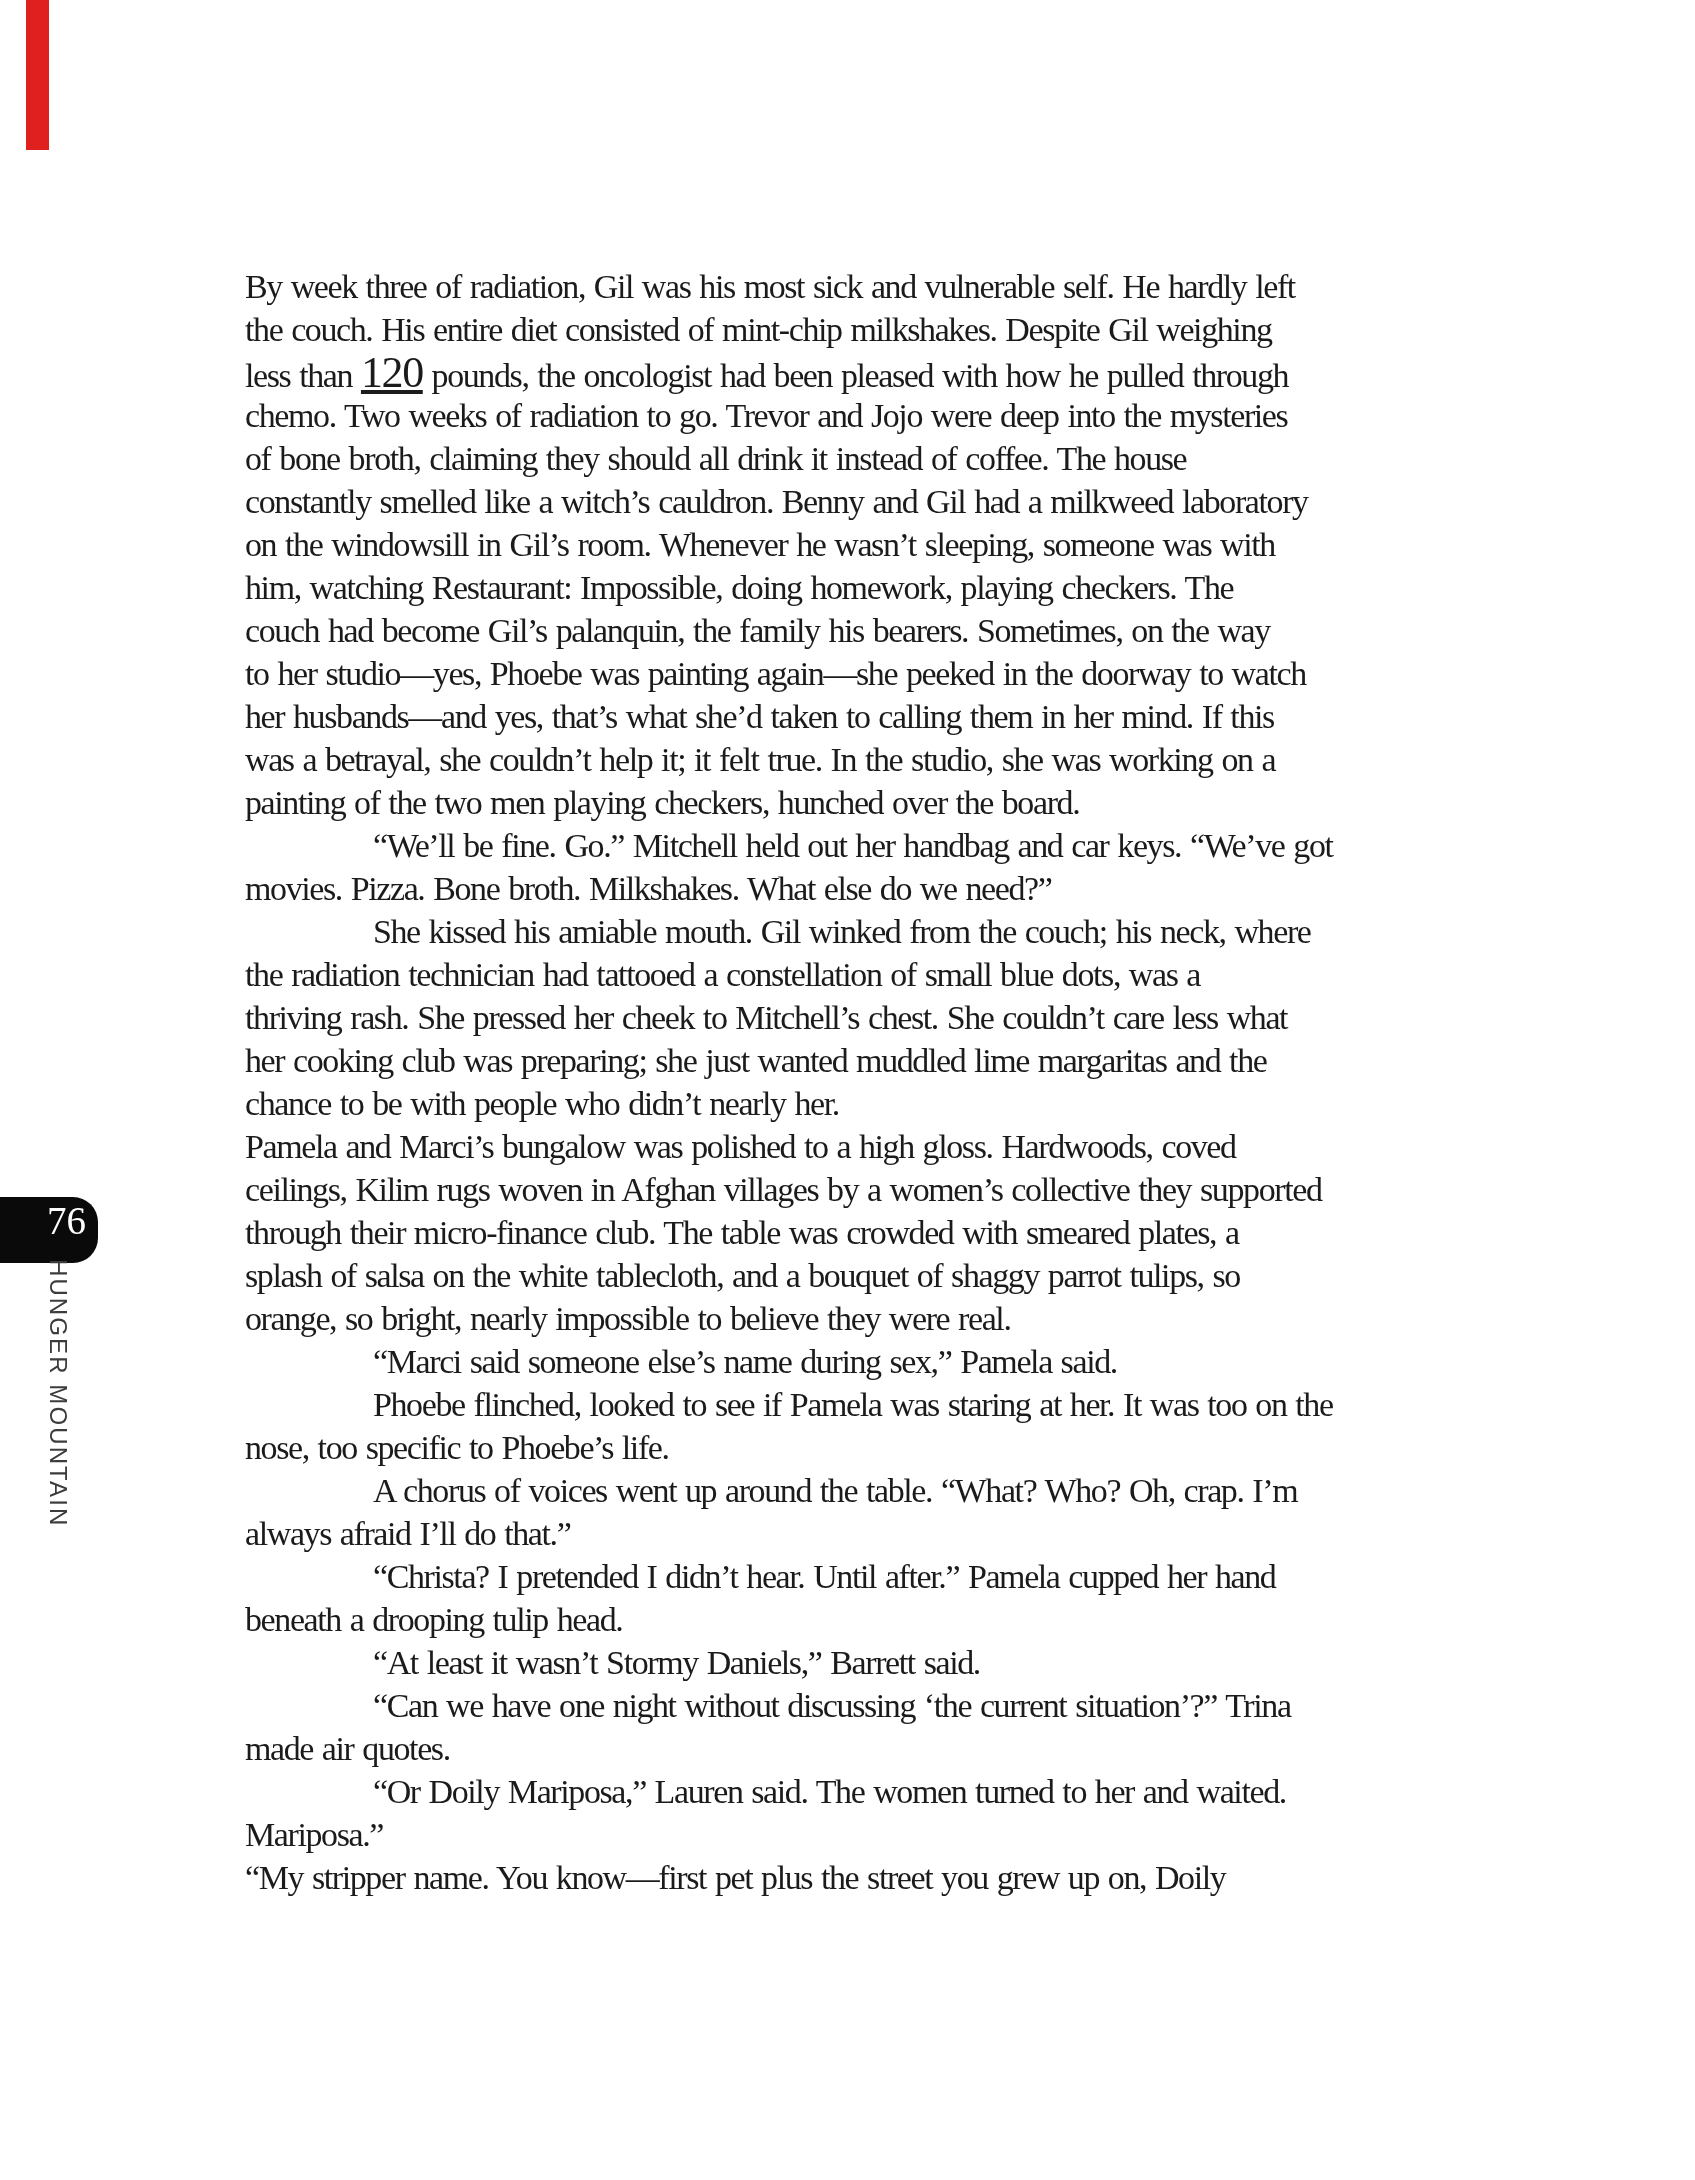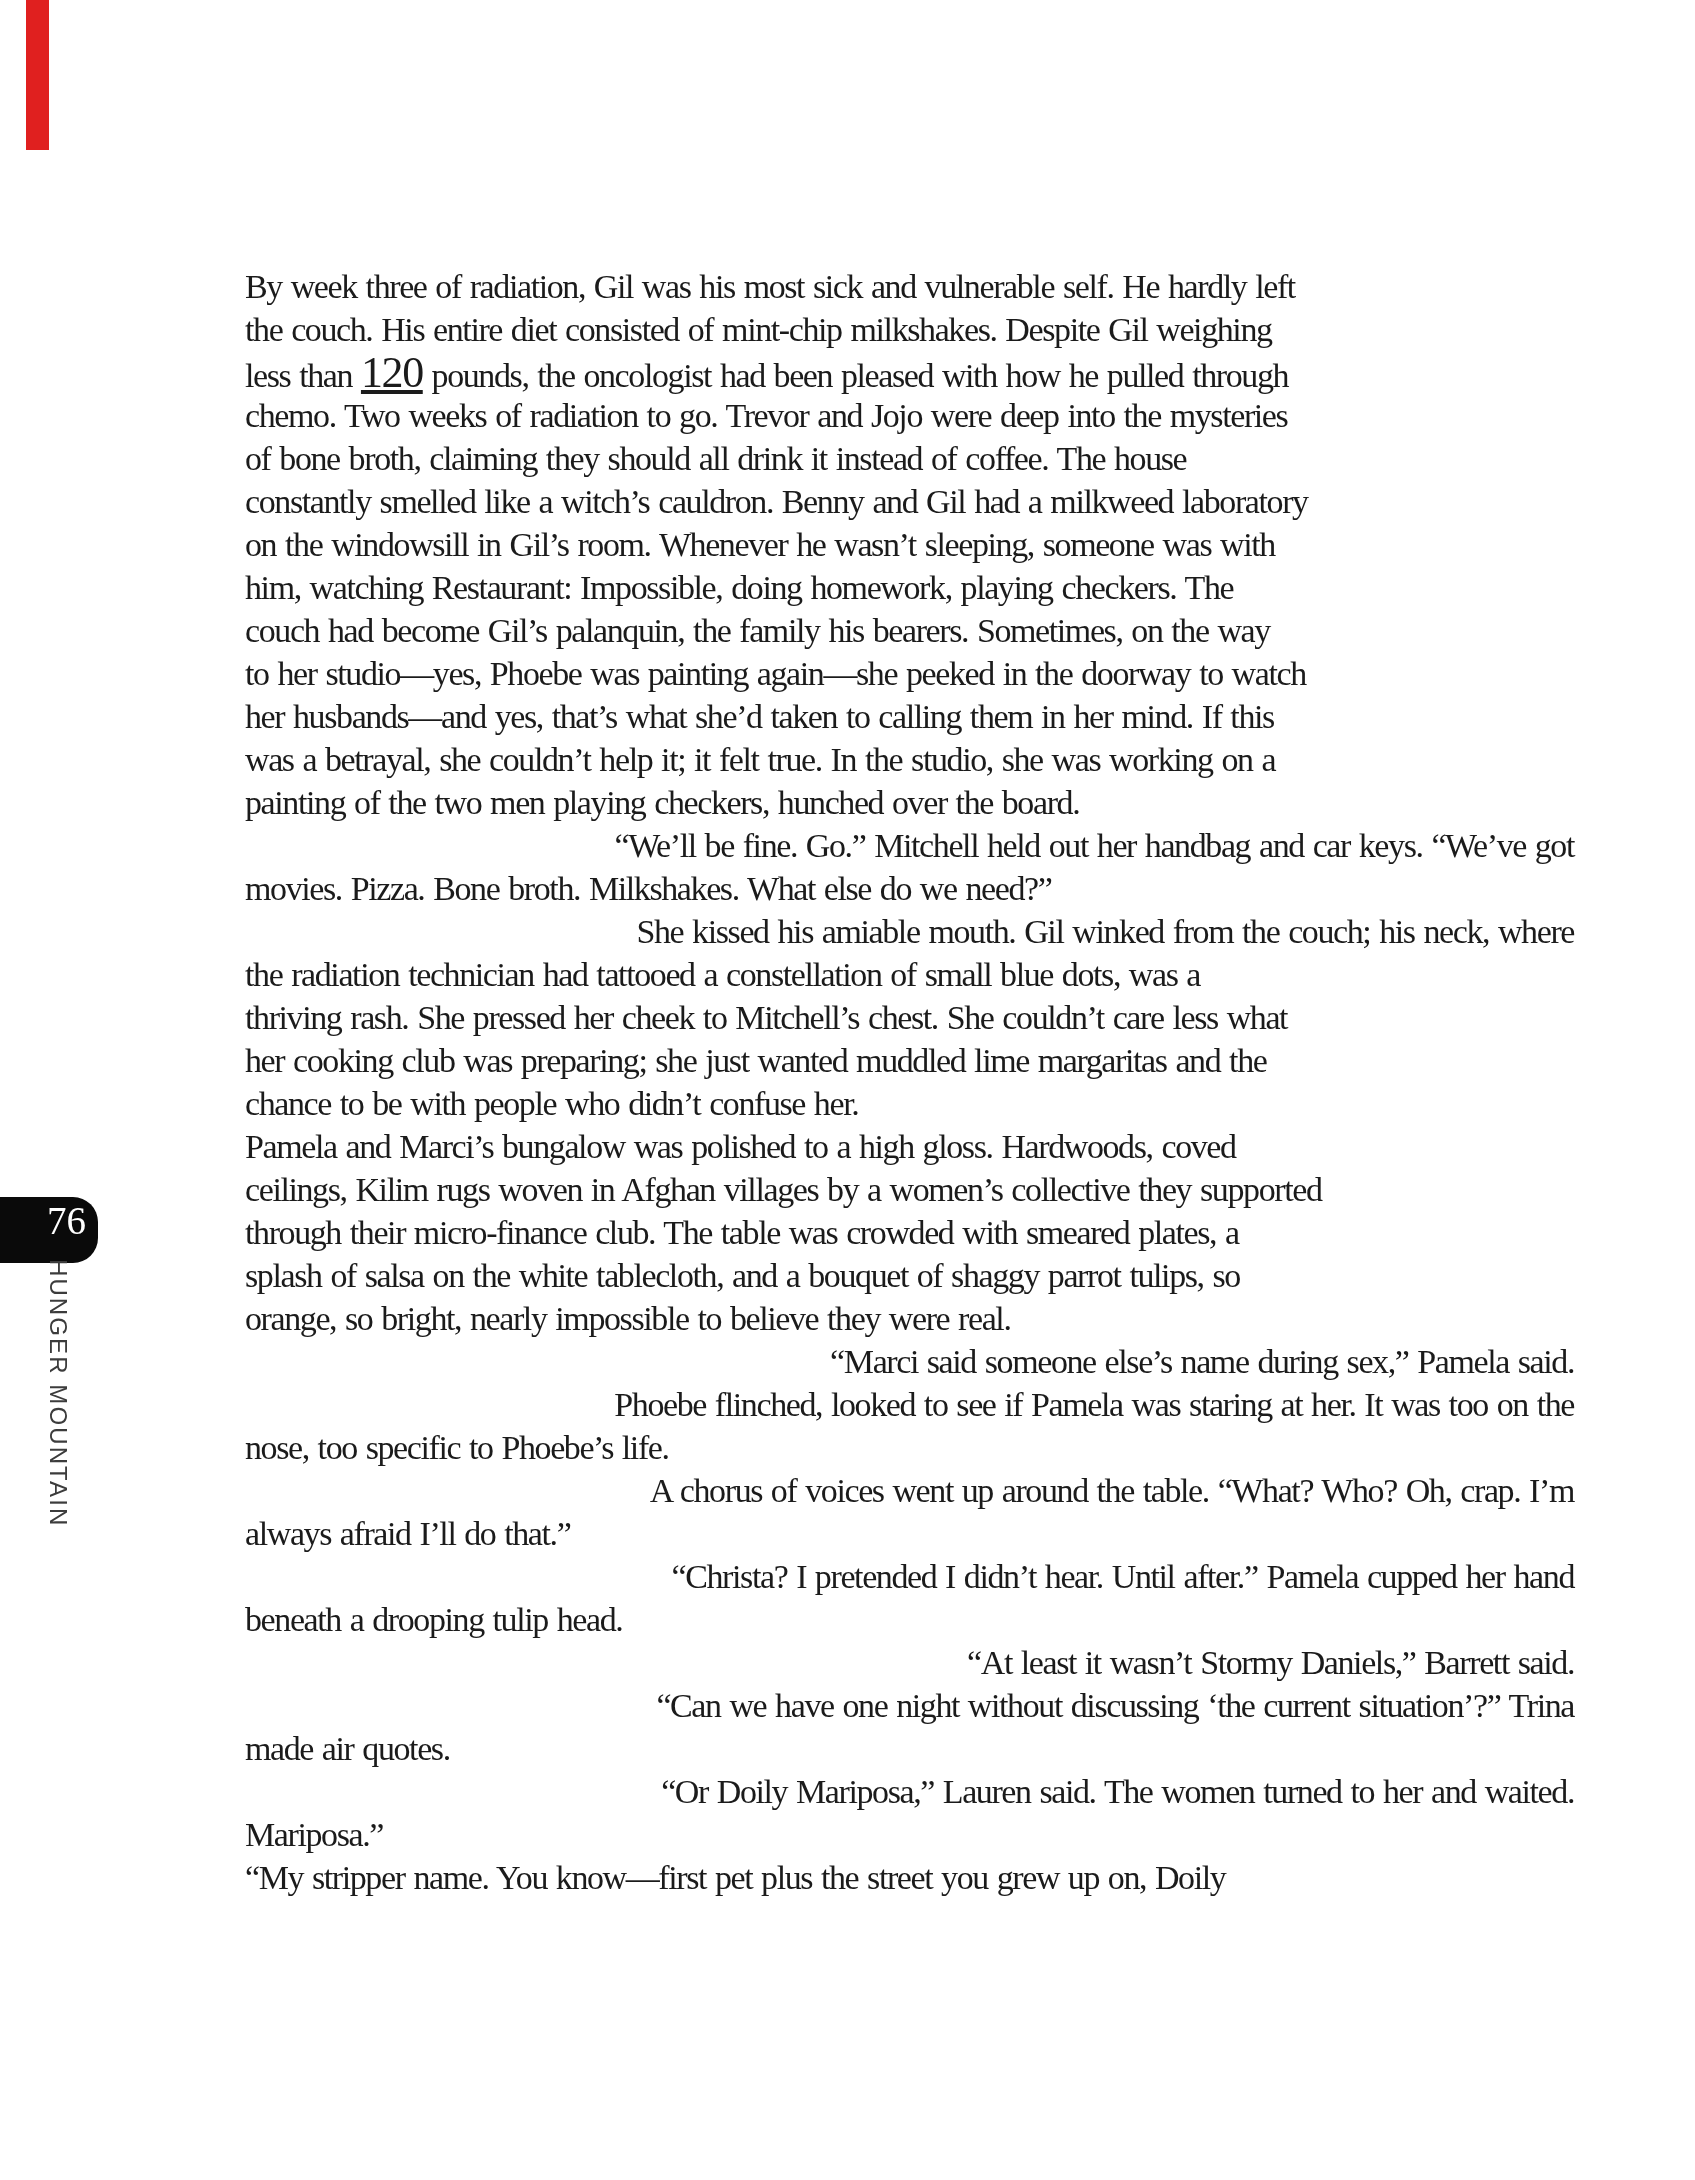--- a/index.html
+++ b/index.html
@@ -69,21 +69,20 @@
     letter-spacing: -1.4px;
     word-spacing: 1.7px;
     margin-top: 26px;
   }
   .body-text .line {
     white-space: nowrap;
     height: 43px;
   }
   .body-text .line.indent {
     padding-left: 128px;
-    text-align: right;
   }
   .body-text .large-num {
     font-size: 44px;
     text-decoration: underline;
   }
 </style>
 </head>
 <body>
 
 <div class="section-tab"></div>
@@ -107,21 +106,21 @@
     <div class="line">to her studio—yes, Phoebe was painting again—she peeked in the doorway to watch</div>
     <div class="line">her husbands—and yes, that’s what she’d taken to calling them in her mind. If this</div>
     <div class="line">was a betrayal, she couldn’t help it; it felt true. In the studio, she was working on a</div>
     <div class="line">painting of the two men playing checkers, hunched over the board.</div>
     <div class="line indent">“We’ll be fine. Go.” Mitchell held out her handbag and car keys. “We’ve got</div>
     <div class="line">movies. Pizza. Bone broth. Milkshakes. What else do we need?”</div>
     <div class="line indent">She kissed his amiable mouth. Gil winked from the couch; his neck, where</div>
     <div class="line">the radiation technician had tattooed a constellation of small blue dots, was a</div>
     <div class="line">thriving rash. She pressed her cheek to Mitchell’s chest. She couldn’t care less what</div>
     <div class="line">her cooking club was preparing; she just wanted muddled lime margaritas and the</div>
-    <div class="line">chance to be with people who didn’t confuse her.</div>
+    <div class="line">chance to be with people who didn’t nearly her.</div>
     <div class="line">Pamela and Marci’s bungalow was polished to a high gloss. Hardwoods, coved</div>
     <div class="line">ceilings, Kilim rugs woven in Afghan villages by a women’s collective they supported</div>
     <div class="line">through their micro-finance club. The table was crowded with smeared plates, a</div>
     <div class="line">splash of salsa on the white tablecloth, and a bouquet of shaggy parrot tulips, so</div>
     <div class="line">orange, so bright, nearly impossible to believe they were real.</div>
     <div class="line indent">“Marci said someone else’s name during sex,” Pamela said.</div>
     <div class="line indent">Phoebe flinched, looked to see if Pamela was staring at her. It was too on the</div>
     <div class="line">nose, too specific to Phoebe’s life.</div>
     <div class="line indent">A chorus of voices went up around the table. “What? Who? Oh, crap. I’m</div>
     <div class="line">always afraid I’ll do that.”</div>

